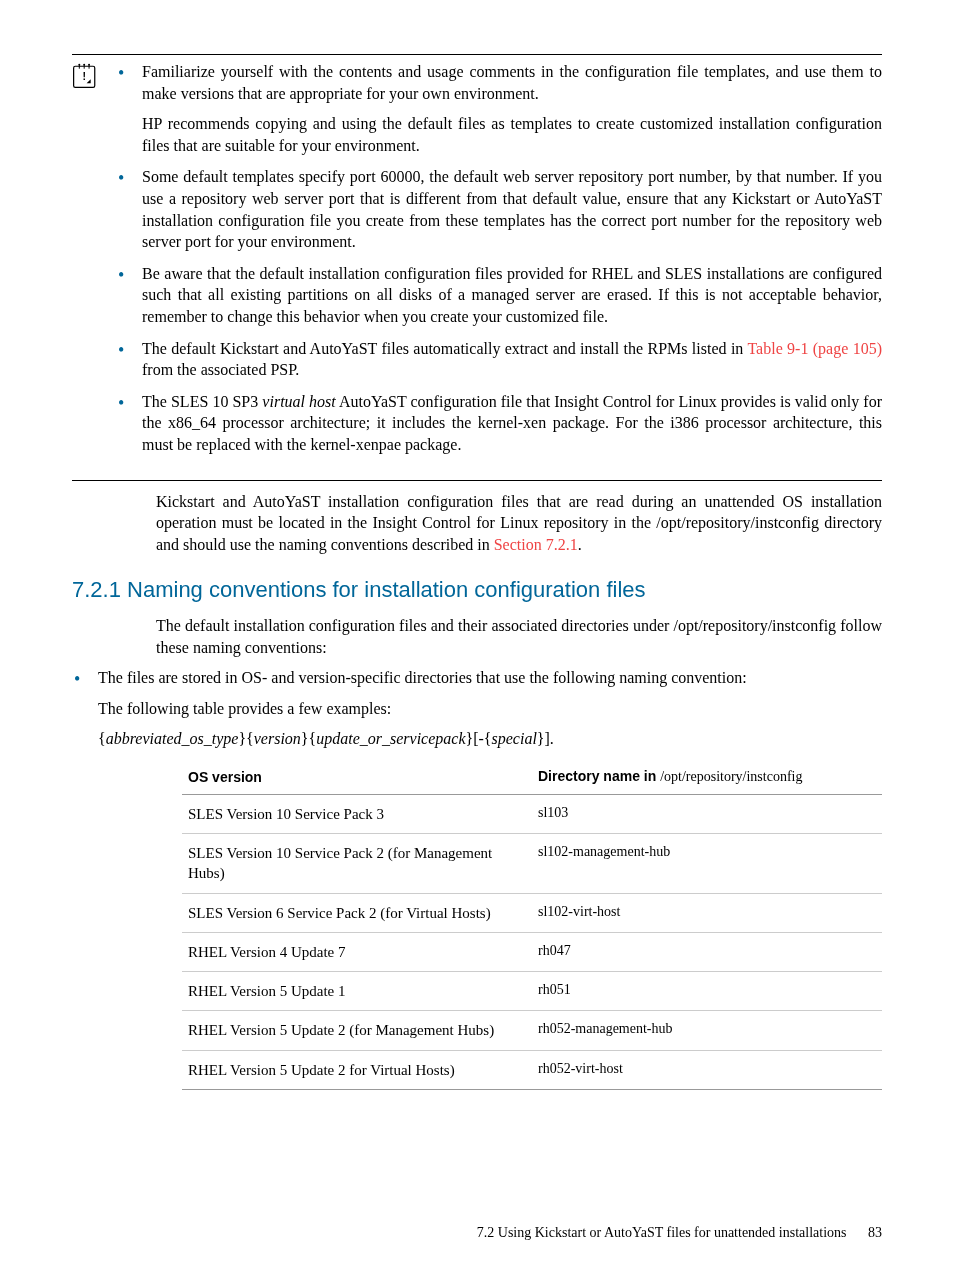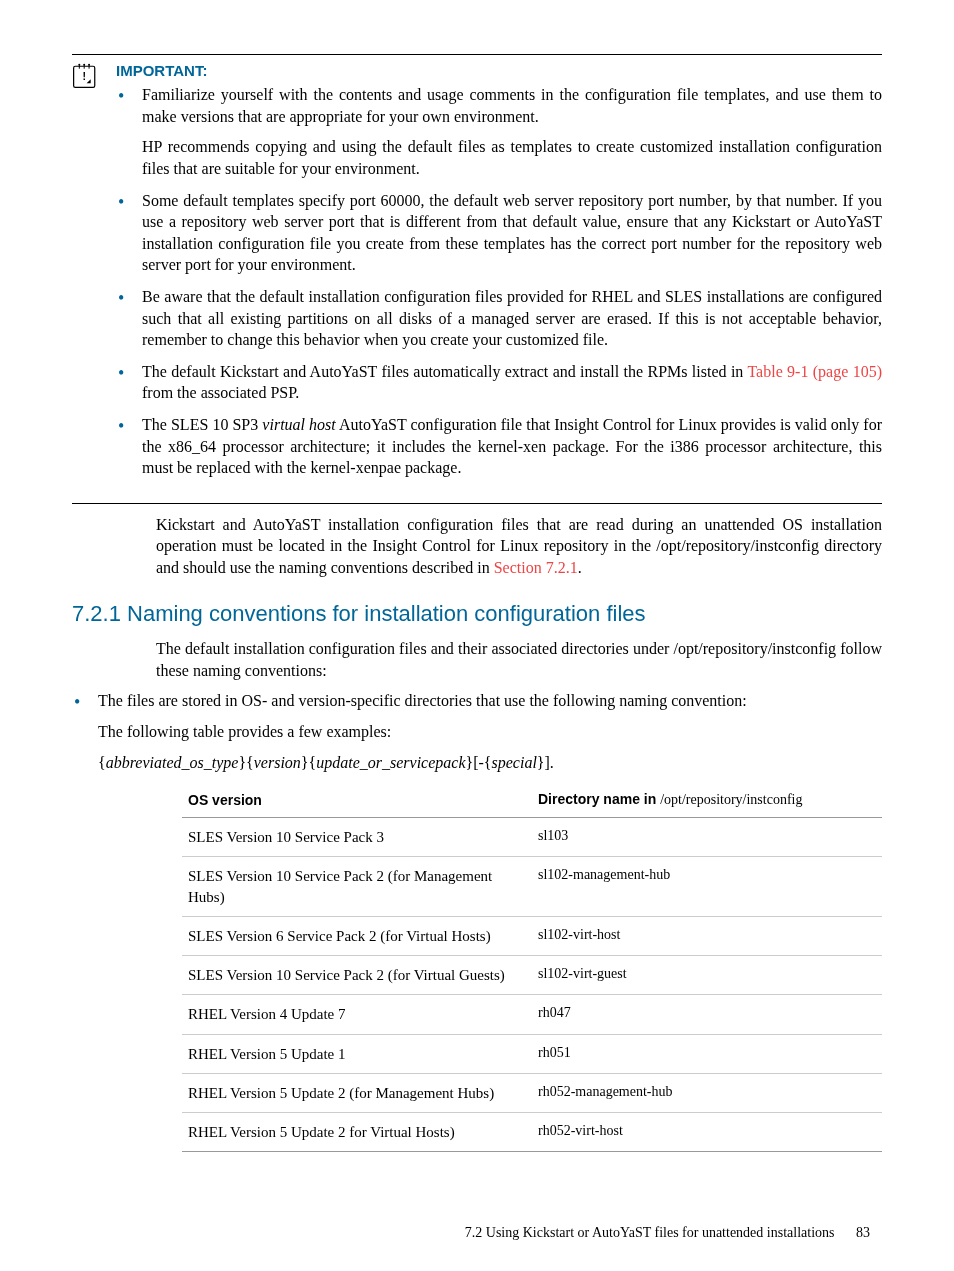--- a/index.html
+++ b/index.html
@@ -119,21 +119,21 @@
     font-size: 14px;
   }
   .tbl tr:last-child td {
     border-bottom-color: #999;
   }
   .col1 { width: 50%; }
   .col2 { width: 50%; }
   .footer {
     position: absolute;
     bottom: 28px;
-    right: 84px;
+    right: 72px;
     font-size: 14px;
   }
   .footer-num { margin-left: 18px; }
 </style>
 </head>
 <body>
 
 <div class="page">
 
   <hr class="rule">
@@ -148,21 +148,20 @@
           <circle cx="21" cy="2" r="1.2" fill="#000"></circle>
           <line x1="9" y1="2" x2="9" y2="7" stroke="#000" stroke-width="1.2"></line>
           <line x1="15" y1="2" x2="15" y2="7" stroke="#000" stroke-width="1.2"></line>
           <line x1="21" y1="2" x2="21" y2="7" stroke="#000" stroke-width="1.2"></line>
           <text x="15" y="21" text-anchor="middle" font-size="13" font-weight="bold" font-family="Arial" fill="#000">!</text>
           <path d="M18 25 L23 20 L23 25 Z" fill="#000"></path>
         </svg>
       </span>
     </div>
     <div class="content-col">
-      <div class="important-label">IMPORTANT:</div>
       <ul class="bullets">
         <li>
           <p class="p">Familiarize yourself with the contents and usage comments in the configuration file templates, and use them to make versions that are appropriate for your own environment.</p>
           <p class="p">HP recommends copying and using the default files as templates to create customized installation configuration files that are suitable for your environment.</p>
         </li>
         <li>
           <p class="p">Some default templates specify port 60000, the default web server repository port number, by that number. If you use a repository web server port that is different from that default value, ensure that any Kickstart or AutoYaST installation configuration file you create from these templates has the correct port number for the repository web server port for your environment.</p>
         </li>
         <li>
           <p class="p">Be aware that the default installation configuration files provided for RHEL and SLES installations are configured such that all existing partitions on all disks of a managed server are erased. If this is not acceptable behavior, remember to change this behavior when you create your customized file.</p>
@@ -219,24 +218,20 @@
       </tr>
       <tr>
         <td>SLES Version 10 Service Pack 2 (for Management Hubs)</td>
         <td class="mono">sl102-management-hub</td>
       </tr>
       <tr>
         <td>SLES Version 6 Service Pack 2 (for Virtual Hosts)</td>
         <td class="mono">sl102-virt-host</td>
       </tr>
       <tr>
-        <td>SLES Version 10 Service Pack 2 (for Virtual Guests)</td>
-        <td class="mono">sl102-virt-guest</td>
-      </tr>
-      <tr>
         <td>RHEL Version 4 Update 7</td>
         <td class="mono">rh047</td>
       </tr>
       <tr>
         <td>RHEL Version 5 Update 1</td>
         <td class="mono">rh051</td>
       </tr>
       <tr>
         <td>RHEL Version 5 Update 2 (for Management Hubs)</td>
         <td class="mono">rh052-management-hub</td>

